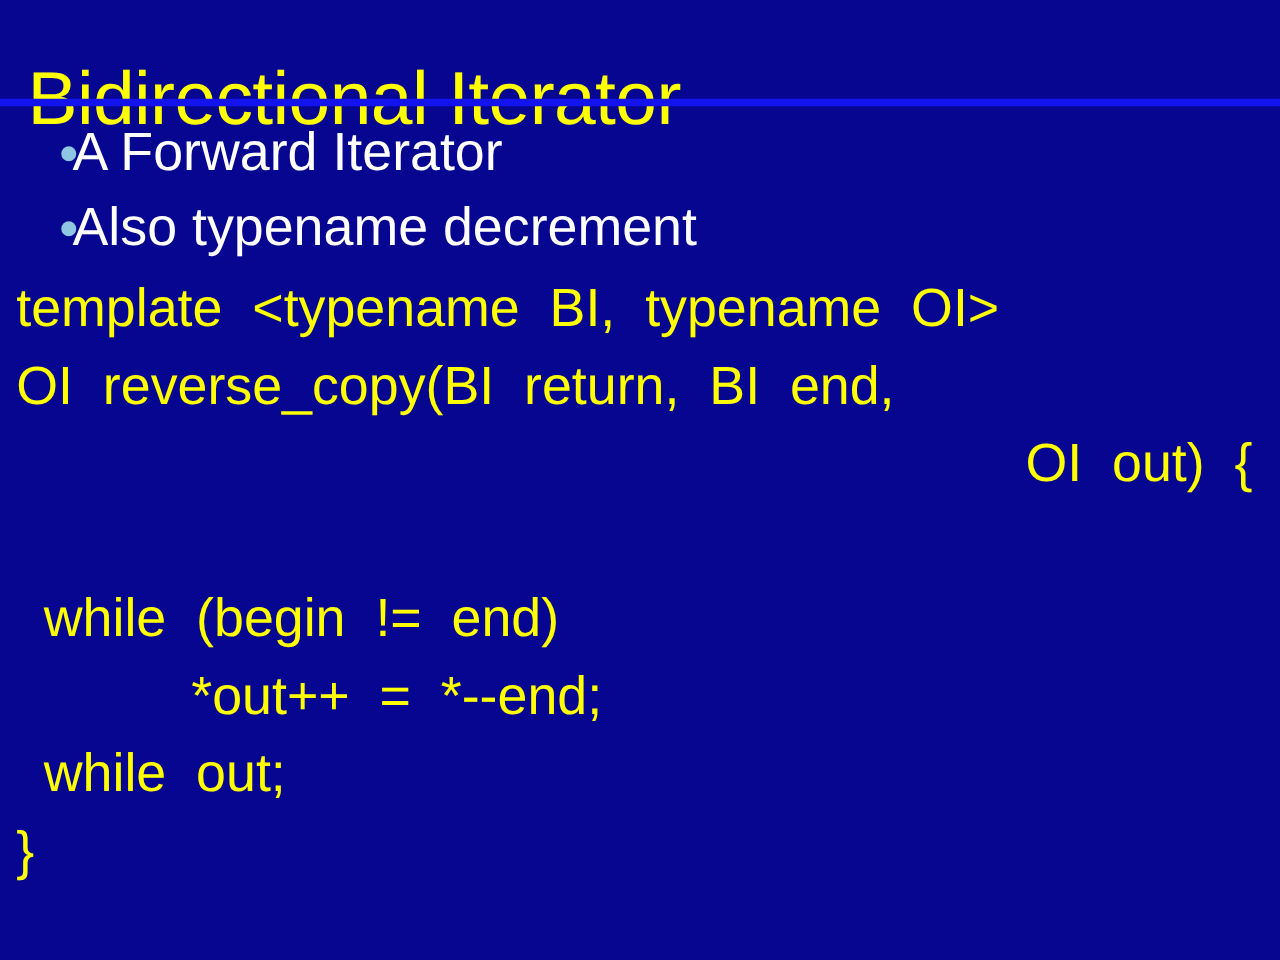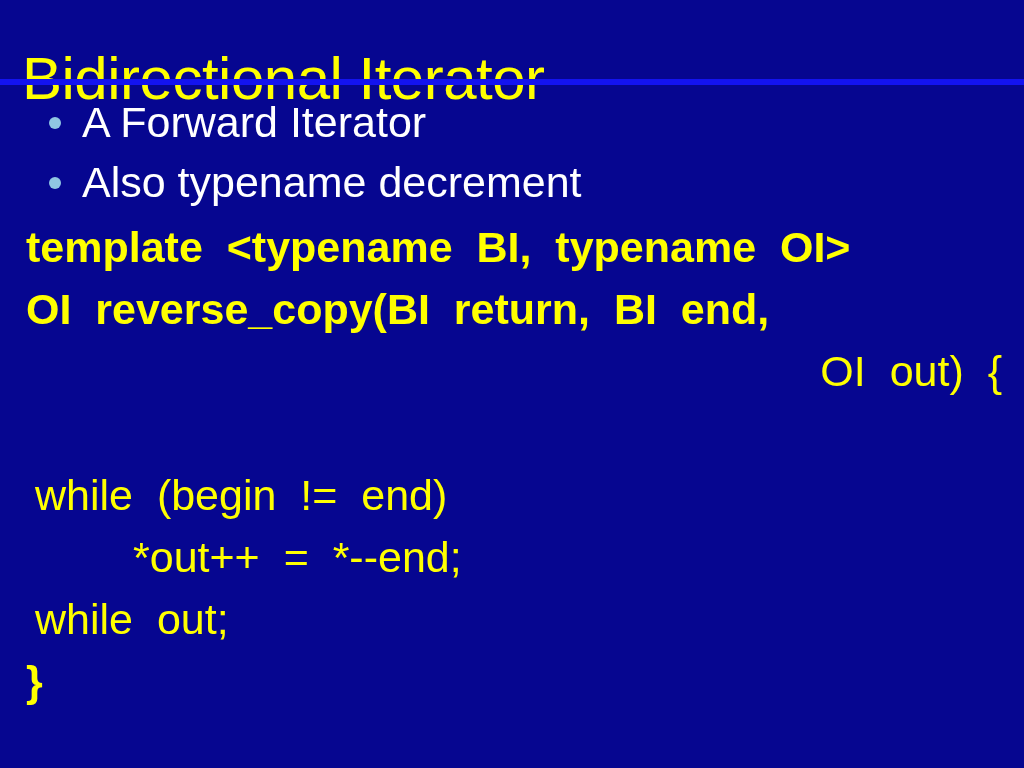--- a/index.html
+++ b/index.html
@@ -46,21 +46,21 @@
     left: 0;
     top: 92px;
     width: 1024px;
     margin: 0;
     padding: 0;
     list-style: none;
   }
   .bullet-item {
     position: relative;
     height: 60px;
-    padding-left: 82px;
+    padding-left: 58px;
     color: #FFFFFF;
     font-size: 43px;
     line-height: 60px;
     white-space: nowrap;
   }
   .bullet-dot {
     position: absolute;
     left: 49px;
     top: 25px;
     width: 12px;
@@ -75,23 +75,23 @@
     width: 1024px;
   }
   .code-line {
     color: #FFFF00;
     font-size: 43px;
     line-height: 62px;
     white-space: pre;
     padding-left: 26px;
     box-sizing: border-box;
   }
-  .code-line.indent-0 { padding-left: 26px; font-weight: bold; }
+  .code-line.indent-0 { padding-left: 13px; }
   .code-line.indent-1 { padding-left: 35px; }
-  .code-line.indent-2 { padding-left: 133px; }
+  .code-line.indent-2 { padding-left: 133px; margin-left: 20px; }
   .code-line.align-right {
     padding-left: 0;
     padding-right: 22px;
     text-align: right;
     margin-left: 48px;
   }
 </style>
 </head>
 <body>
 

